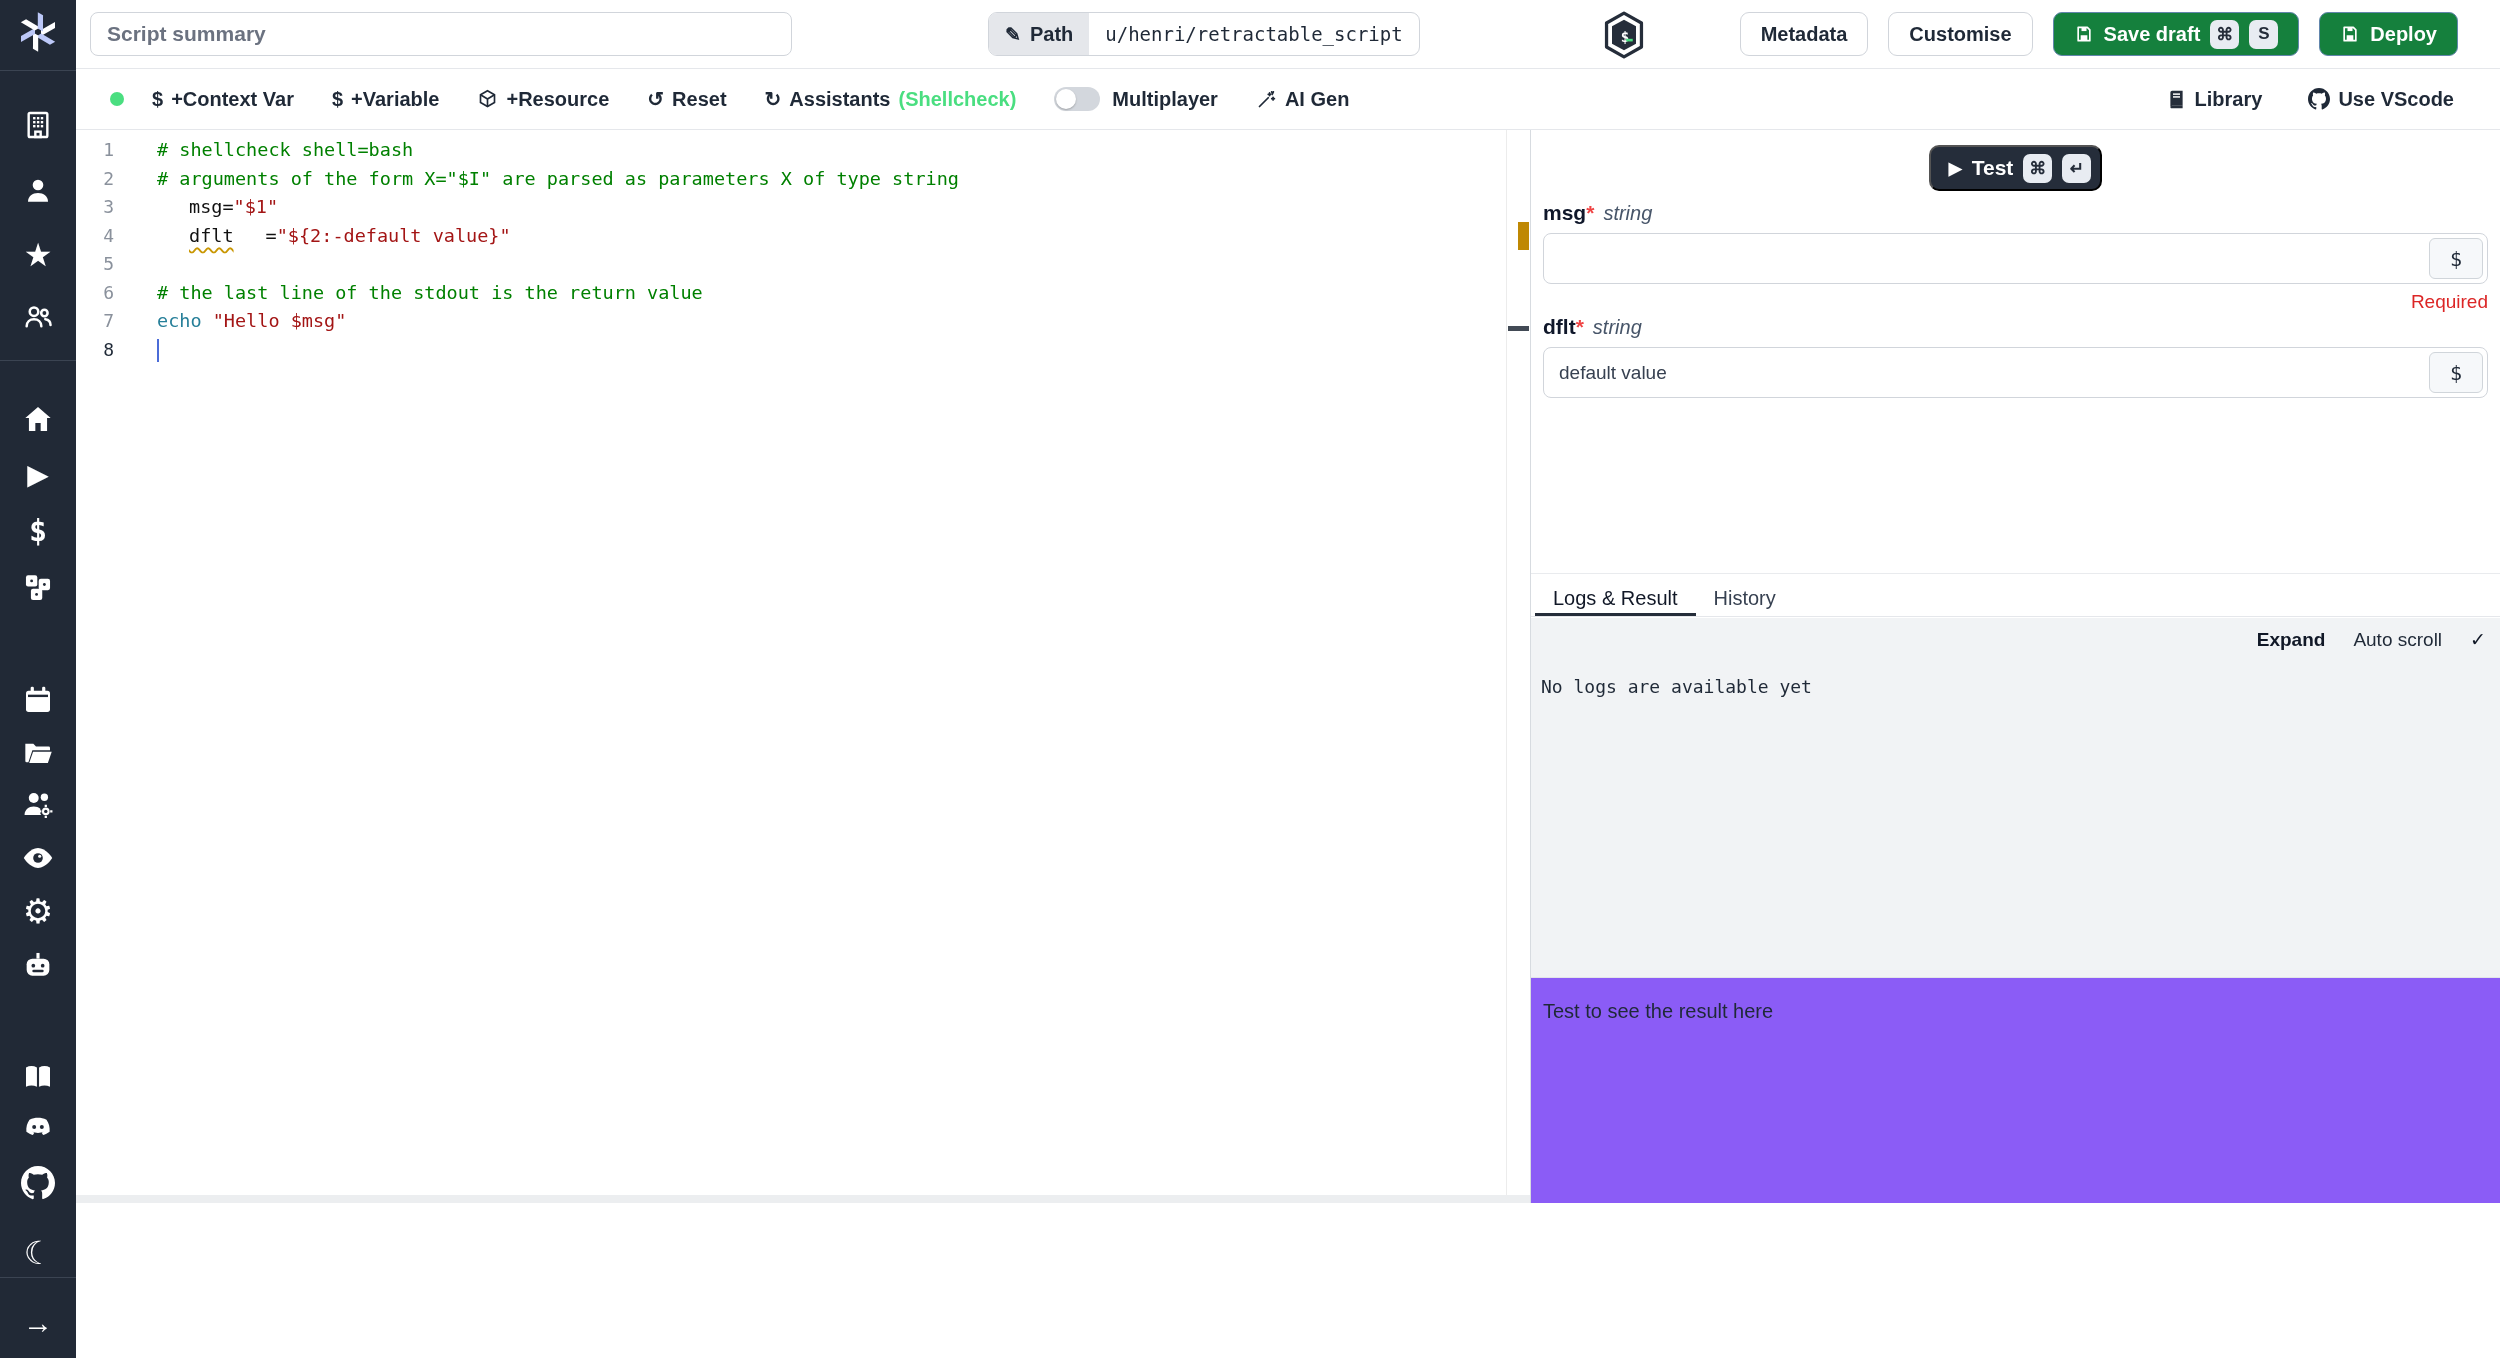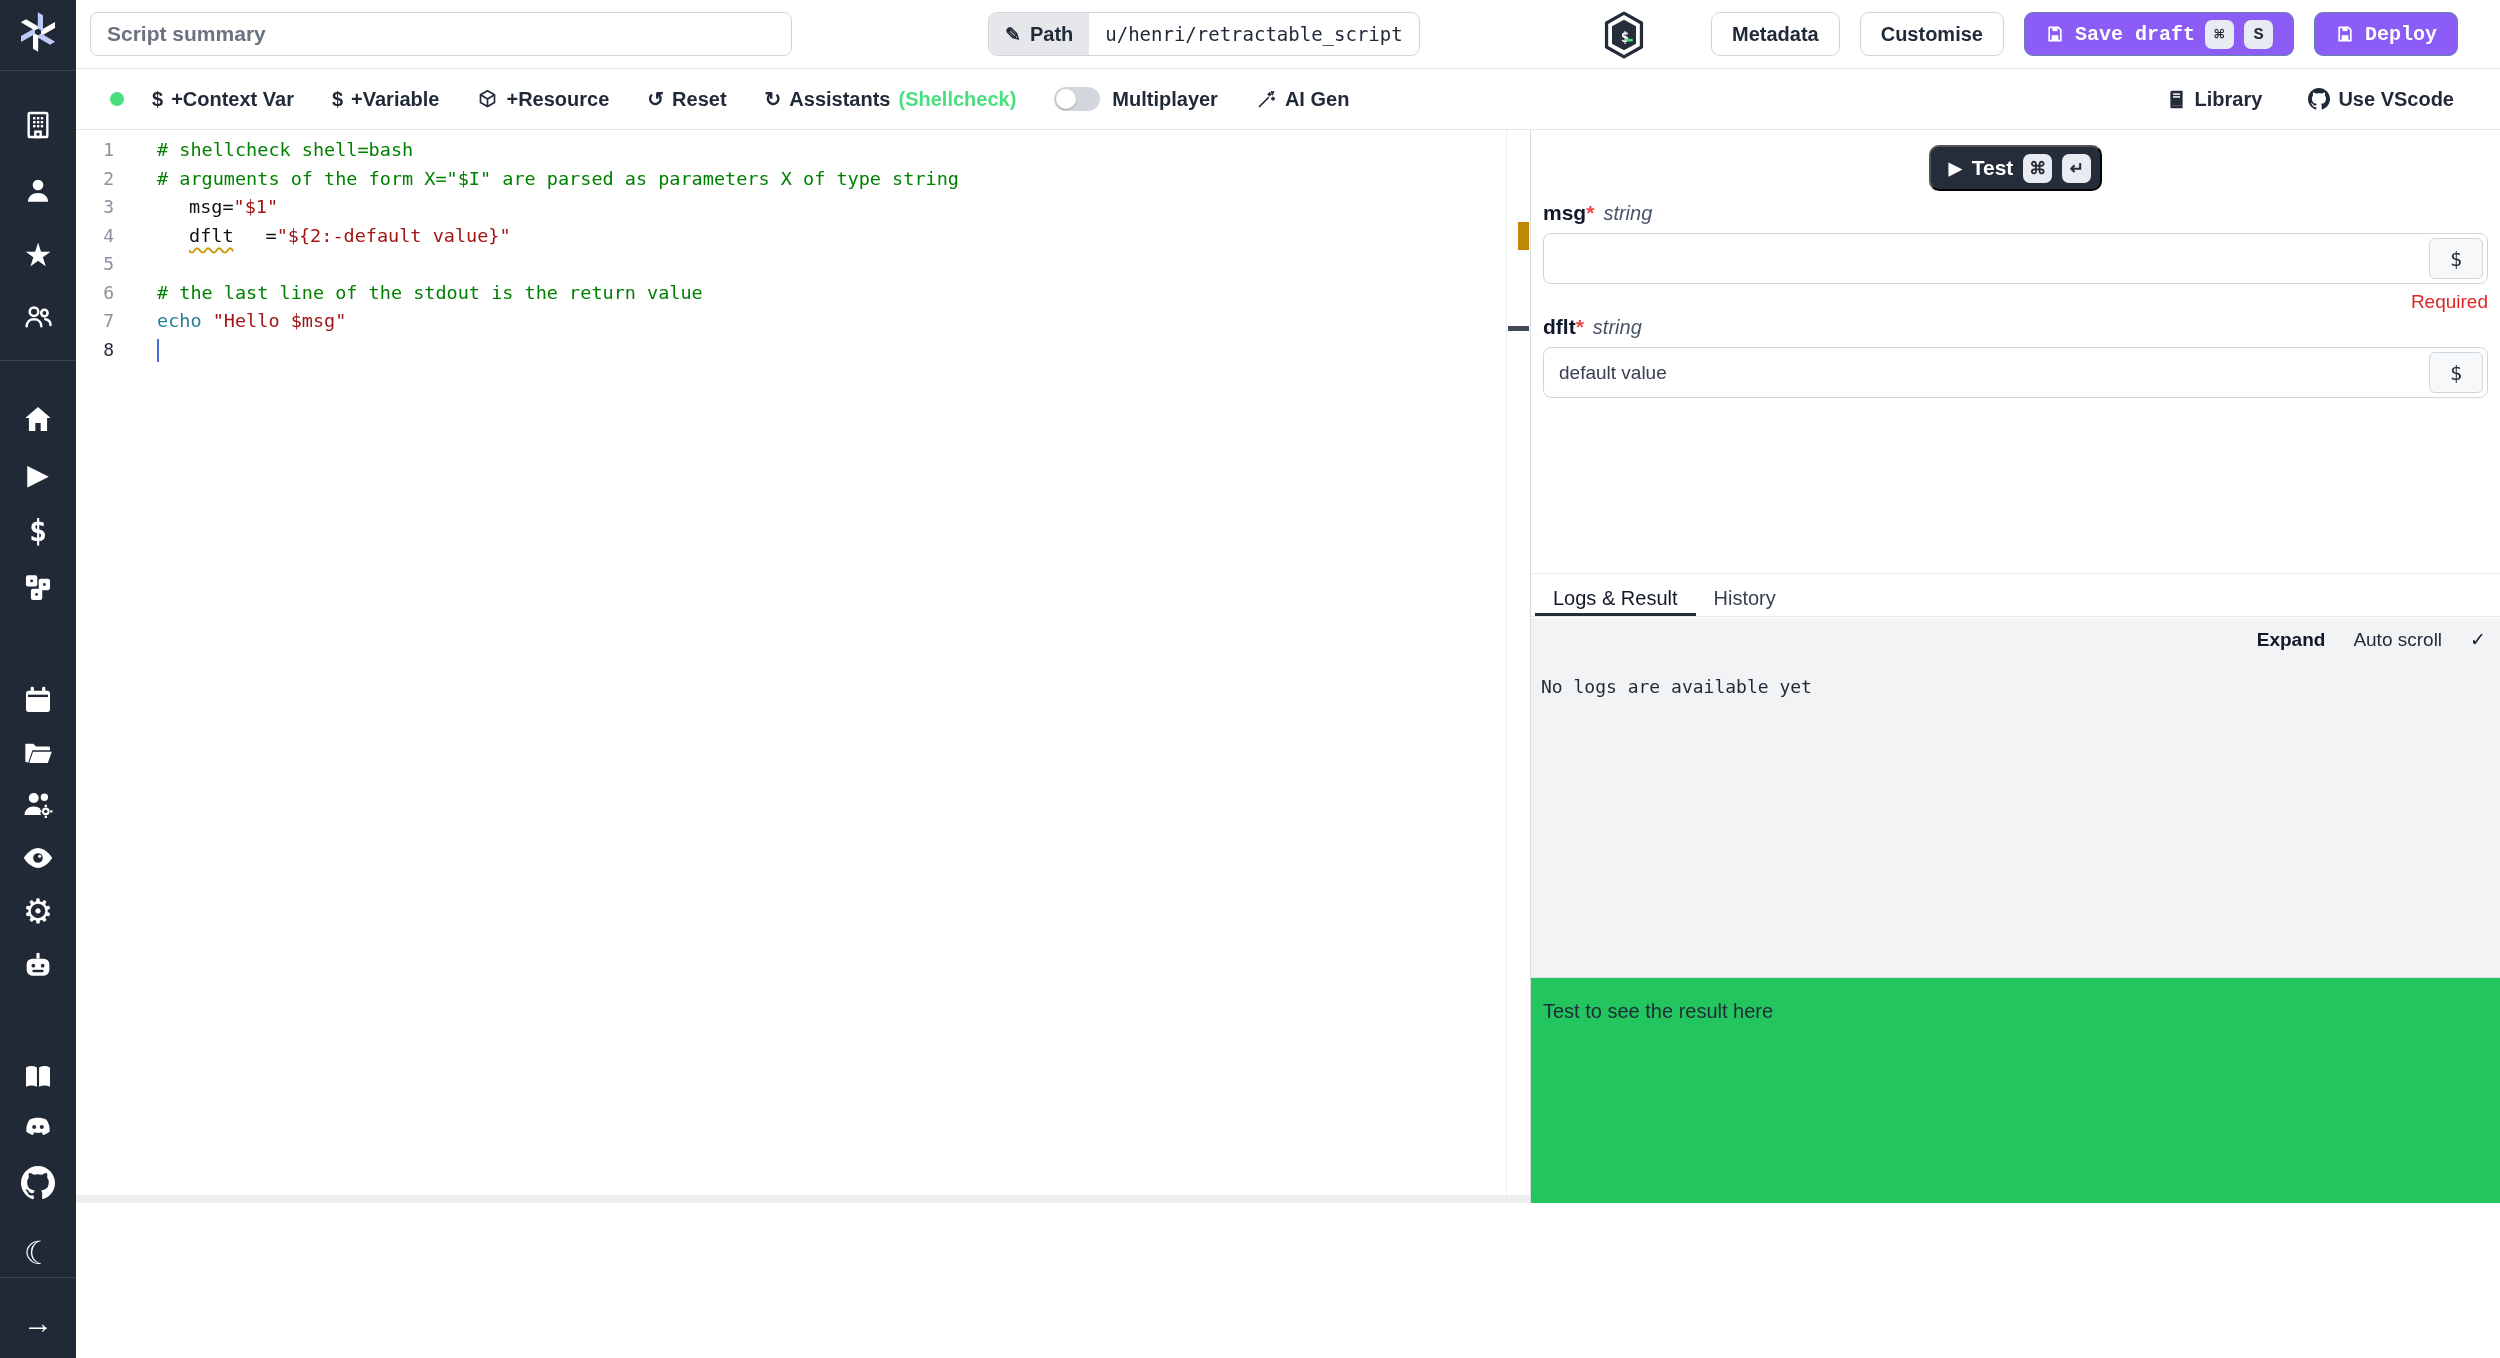--- a/index.html
+++ b/index.html
@@ -28,21 +28,21 @@
   .path-left { display:flex; align-items:center; gap:9px; background:#e5e7eb; padding:0 16px;
                font-size:20px; font-weight:700; color:#1f2937; cursor:pointer; }
   .path-left .pencil { font-size:19px; }
   .path-right { display:flex; align-items:center; padding:0 16px; font-family:"DejaVu Sans Mono",monospace;
                 font-size:19px; color:#1f2937; }
   .lang-badge { position:absolute; left:1526px; top:11px; width:44px; height:48px; }
   .top-buttons { position:absolute; right:42px; top:12px; display:flex; gap:20px; }
   .btn { height:44px; display:flex; align-items:center; gap:10px; border-radius:9px; font-size:20px;
          font-weight:700; cursor:pointer; border:1px solid transparent; padding:0 20px; }
   .btn-outline { background:#fff; border-color:#d1d5db; color:#1f2937; }
-  .btn-primary { background:#8b5cf6; color:#fff; border-color:#6286ad;font-family:Liberation Mono, monospace; }
+  .btn-primary { background:#15803d; color:#fff; border-color:#6286ad; }
   .kbd { display:inline-flex; align-items:center; justify-content:center; min-width:29px; height:29px;
          border-radius:7px; background:#e8ecf2; color:#252d3a; font-size:17px; font-weight:700; padding:0 4px; }
 
   
   .toolbar { position:relative; height:61px; background:#fff; border-bottom:1px solid #e5e7eb;
              display:flex; align-items:center; padding:0 46px 0 34px; flex:0 0 61px; }
   .status-dot { width:14px; height:14px; border-radius:50%; background:#4ade80; margin-right:28px; }
   .tool-item { display:flex; align-items:center; gap:8px; font-size:20px; font-weight:600; color:#1f2937;
                cursor:pointer; margin-right:38px; white-space:nowrap; }
   .tool-item .ticon { font-size:20px; font-weight:700; }
@@ -101,21 +101,21 @@
          border-bottom:3px solid transparent;margin-top:10px; }
   .tab.active { color:#111827; border-bottom-color:#252d3a; }
 
   .logs-area { position:absolute; top:488px; left:0; right:0; height:360px; background:#f1f3f5; border-bottom:1px solid #e2e4e8; }
   .logs-controls { position:absolute; top:10px; right:14px; display:flex; align-items:center; gap:28px; }
   .expand-label { font-size:19px; font-weight:700; color:#111827; cursor:pointer; }
   .autoscroll-label { font-size:19px; color:#1f2937; cursor:pointer; }
   .autoscroll-check { font-size:19px; color:#111827; cursor:pointer; }
   .no-logs { position:absolute; top:58px; left:10px; font-family:"DejaVu Sans Mono",monospace; font-size:18px; color:#1f2937; }
 
-  .result-area { position:absolute; top:848px; left:0; right:0; bottom:0; background:#22c55e; padding:22px 12px; }
+  .result-area { position:absolute; top:848px; left:0; right:0; bottom:0; background:#8b5cf6; padding:22px 12px; }
   .result-text { font-size:20px; color:#1f2937; }
 </style>
 </head>
 <body>
 
 <div class="app">
 
   <nav class="sidebar">
     <div class="side-item" style="top:10px">
       <svg width="40" height="40" viewBox="0 0 40 40">

